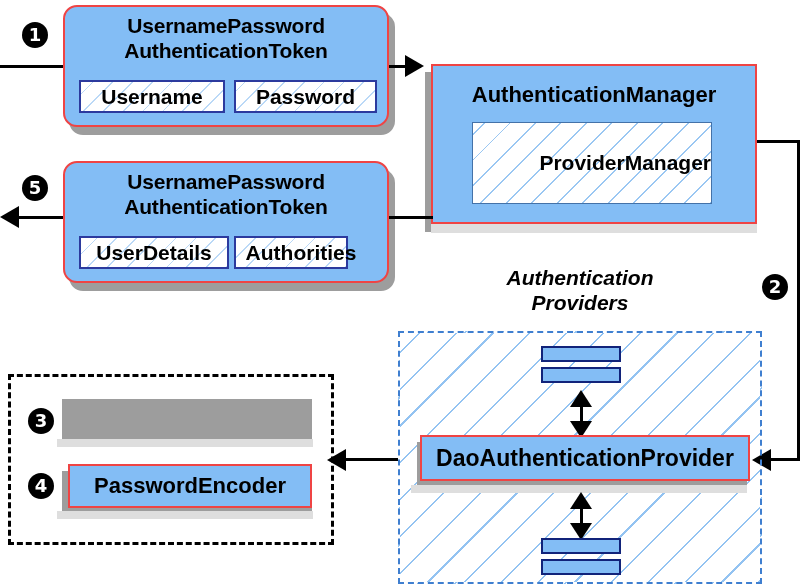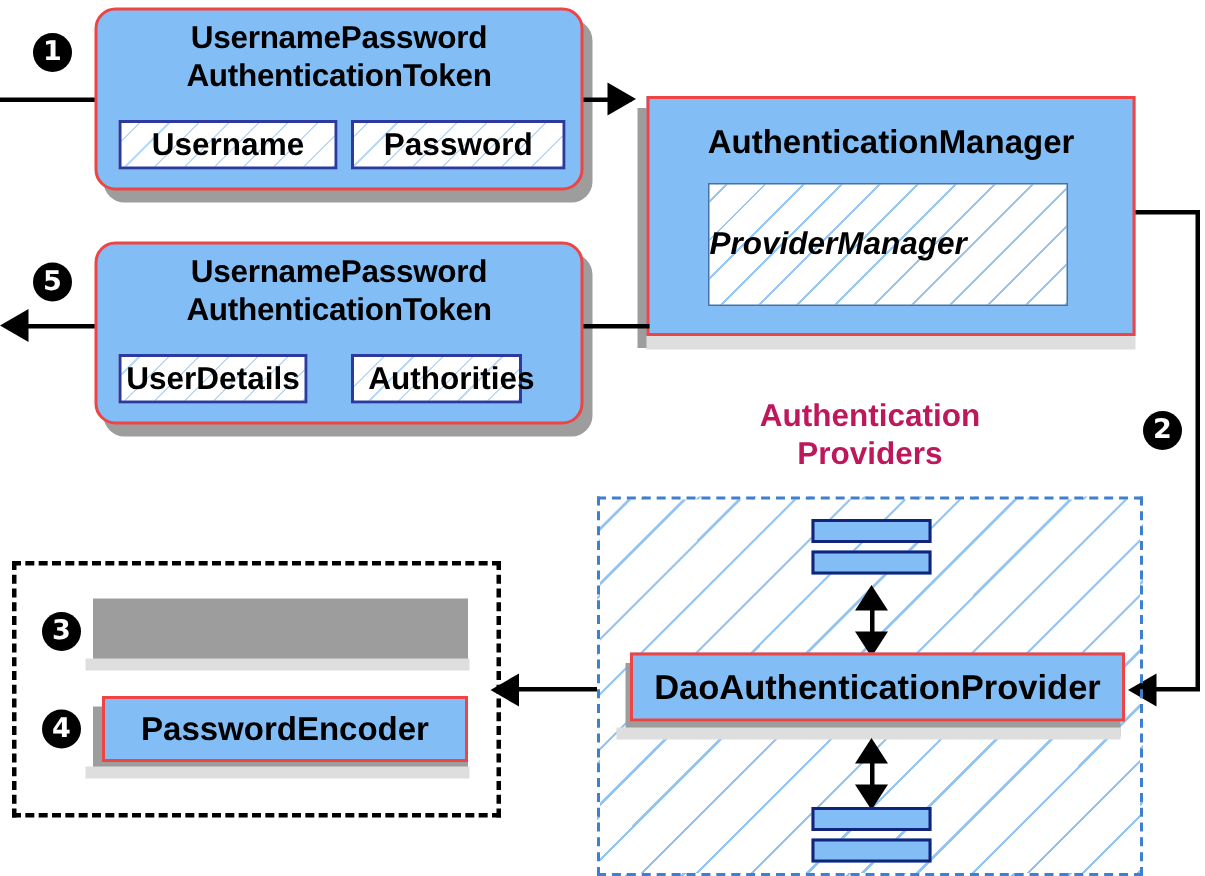--- a/index.html
+++ b/index.html
@@ -70,31 +70,30 @@
        rgba(255,255,255,0) 14px);
   }
 
   .hatchbox{
     position:absolute;
     background:#ffffff;
     border:1px solid #4472a8;
     box-sizing:border-box;
     display:flex;
     align-items:center;
-    justify-content:flex-start;
+    justify-content:flex-end;
     font-size:21px;
     font-weight:bold;
     color:#000;
     background-image:repeating-linear-gradient(
        -45deg,
        rgba(120,180,238,.75) 0px,
        rgba(120,180,238,.75) 1.4px,
        rgba(255,255,255,0) 1.4px,
        rgba(255,255,255,0) 18px);
-    font-style:italic;
   }
 
   .dashbox-blue{
     position:absolute;
     border:2px dashed #3f7fd0;
     box-sizing:border-box;
     background-image:repeating-linear-gradient(
        -45deg,
        rgba(120,180,238,.80) 0px,
        rgba(120,180,238,.80) 1.6px,
@@ -155,21 +154,22 @@
     border-right:11px solid transparent;
     border-top:17px solid #000;
   }
 
   .grouptitle{
     position:absolute;
     font-size:21px;
     font-weight:bold;
     text-align:center;
     line-height:25px;
-    color:#be185d;
+    color:#000000;
+    font-style:italic;
   }
 
   .minibar{
     position:absolute;
     background:#83bdf5;
     border:2px solid #11237a;
     box-sizing:border-box;
   }
 </style>
 </head>
@@ -211,21 +211,21 @@
     <span>5</span>
   </div>
   <div class="hline" style="left:18px;top:216px;width:55px;"></div>
   <div class="arrow-left" style="left:0px;top:206px;"></div>
 
   <div class="shadow rounded" style="left:69px;top:169px;width:326px;height:122px;border-radius:14px;"></div>
   <div class="bluebox rounded" style="left:63px;top:161px;width:326px;height:122px;flex-direction:column;justify-content:flex-start;padding-top:6px;">
     <div class="token-title">UsernamePassword</div>
     <div class="token-title">AuthenticationToken</div>
   </div>
-  <div class="field" style="left:79px;top:236px;width:126px;height:33px;">
+  <div class="field" style="left:79px;top:236px;width:150px;height:33px;">
     <span>UserDetails</span>
   </div>
   <div class="field" style="left:234px;top:236px;width:114px;height:33px;padding-left:20px;">
     <span>Authorities</span>
   </div>
 
   <div class="hline" style="left:389px;top:216px;width:44px;"></div>
 
   <div class="hline" style="left:757px;top:140px;width:43px;"></div>
   <div class="vline" style="left:797px;top:140px;height:320px;"></div>

